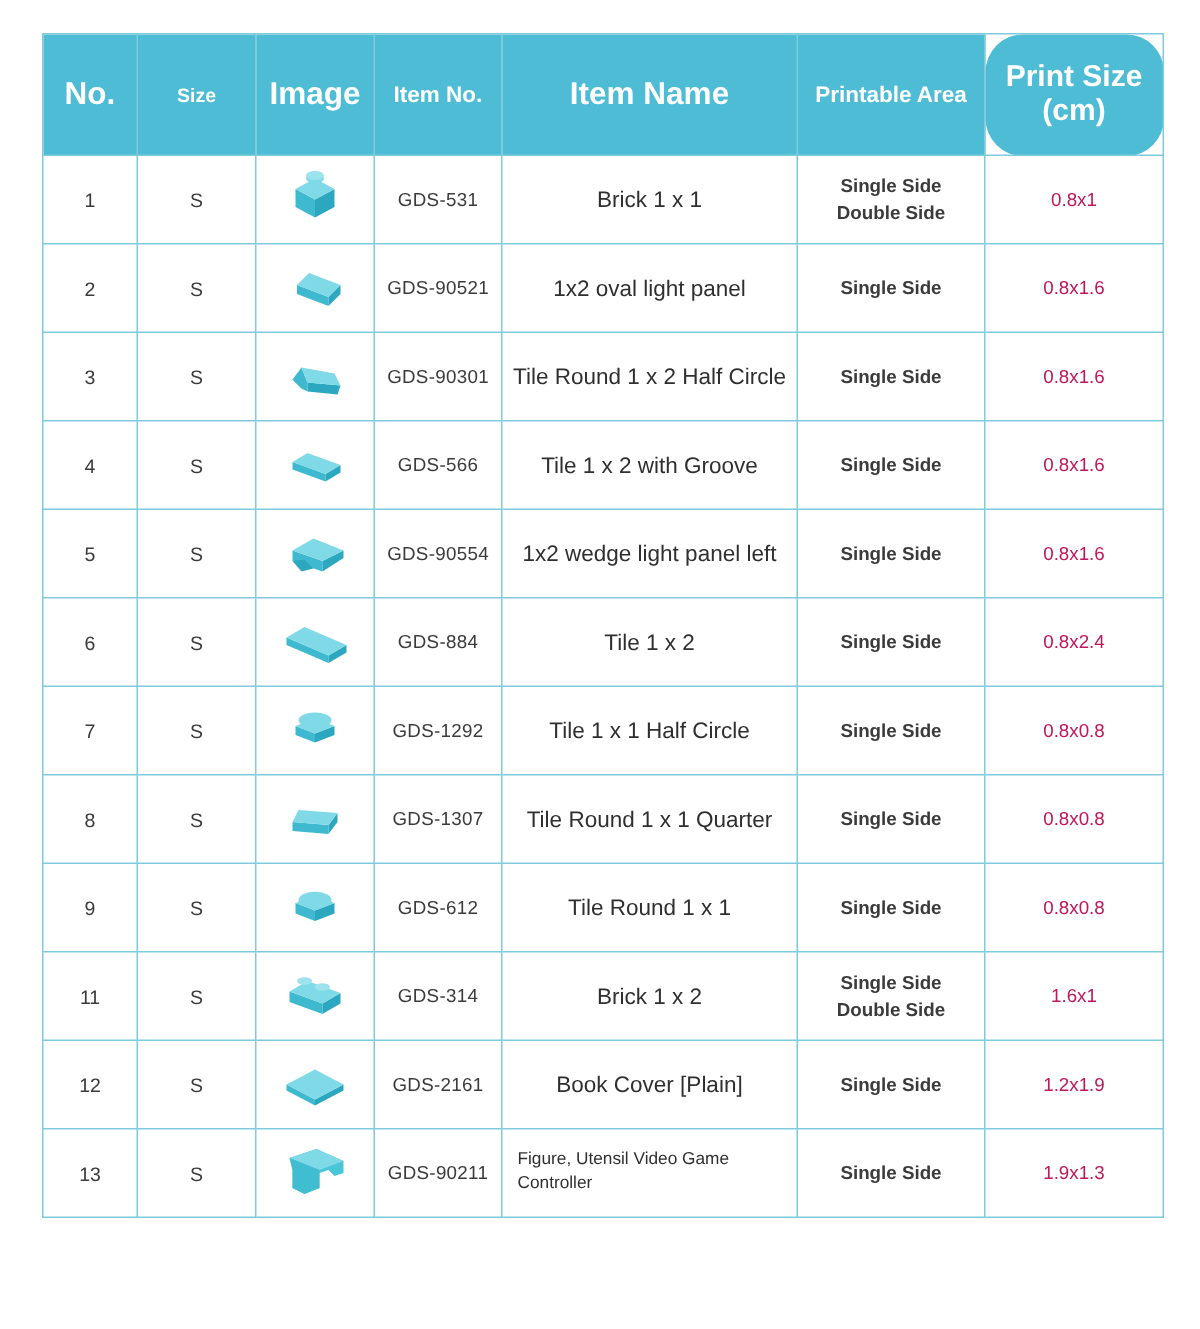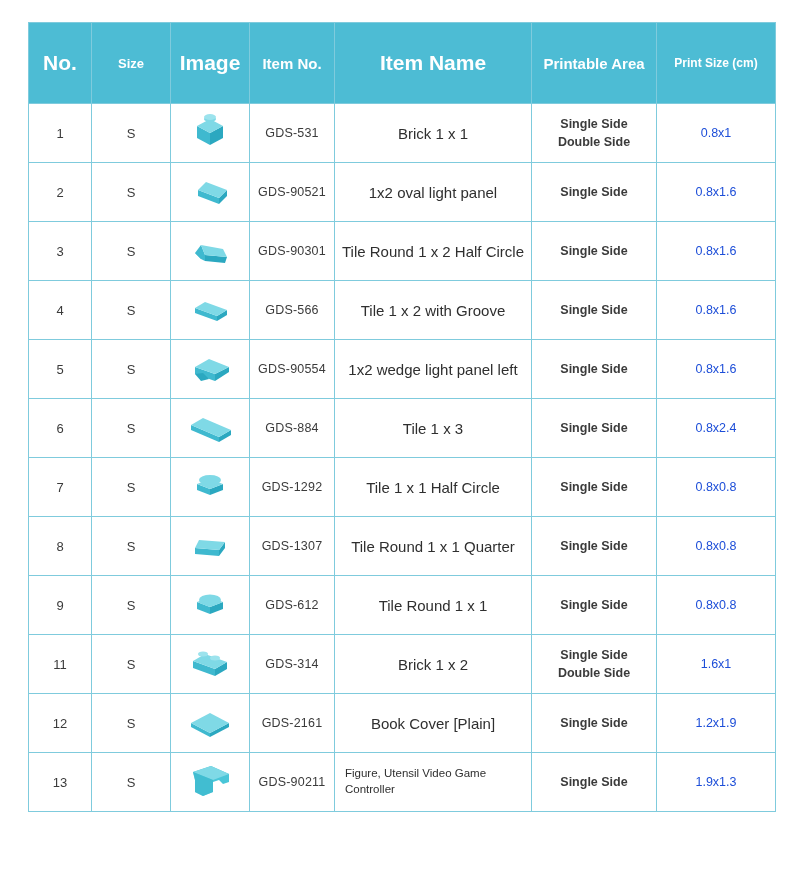--- a/index.html
+++ b/index.html
@@ -40,31 +40,31 @@
     height: 80px;
     font-weight: bold;
     margin-top: 16px;
   }
   th.h-no      { width: 62px;  font-size: 21px; }
   th.h-size    { width: 78px;  font-size: 13px; }
   th.h-image   { width: 78px;  font-size: 21px; }
   th.h-itemno  { width: 84px;  font-size: 15px; }
   th.h-name    { width: 196px; font-size: 21px; }
   th.h-area    { width: 124px; font-size: 15px; }
-  th.h-print   { width: 118px; font-size: 12px; }
+  th.h-print   { width: 118px; font-size: 20px; border-radius: 25px; }
 
   tbody tr { height: 59px; }
   td.c-no     { font-size: 13px; color: #3b3b3b; }
   td.c-size   { font-size: 13px; color: #3b3b3b; }
   td.c-image  { padding: 0; }
   td.c-itemno { font-size: 12.5px; color: #3b3b3b; letter-spacing: 0.2px; }
   td.c-name   { font-size: 15px; color: #2f2f2f; padding: 0 6px; }
   td.c-name.small { font-size: 11.5px; text-align: left; padding-left: 10px; line-height: 1.35; }
   td.c-area   { font-size: 12.5px; color: #3b3b3b; line-height: 1.45; font-weight: bold; }
-  td.c-print  { font-size: 12.5px; color: #1d4ed8; }
+  td.c-print  { font-size: 12.5px; color: #be185d; }
 
   .brickwrap {
     width: 100%;
     height: 50px;
     display: flex;
     align-items: center;
     justify-content: center;
   }
   .brickwrap svg { display: block; }
 </style>
@@ -191,21 +191,21 @@
           <td class="c-image">
             <div class="brickwrap">
               <svg width="62" height="48" viewBox="0 0 62 48">
                 <polygon points="12,21 40,33 40,38 12,26" fill="#3fb9cf"></polygon>
                 <polygon points="52,26 52,31 40,38 40,33" fill="#2ba8c0"></polygon>
                 <polygon points="24,14 52,26 40,33 12,21" fill="#7fd9e6"></polygon>
               </svg>
             </div>
           </td>
           <td class="c-itemno">GDS-884</td>
-          <td class="c-name">Tile 1 x 3</td>
+          <td class="c-name">Tile 1 x 2</td>
           <td class="c-area">
             <div>Single Side</div>
           </td>
           <td class="c-print">0.8x2.4</td>
         </tr>
         <tr>
           <td class="c-no">7</td>
           <td class="c-size">S</td>
           <td class="c-image">
             <div class="brickwrap">

